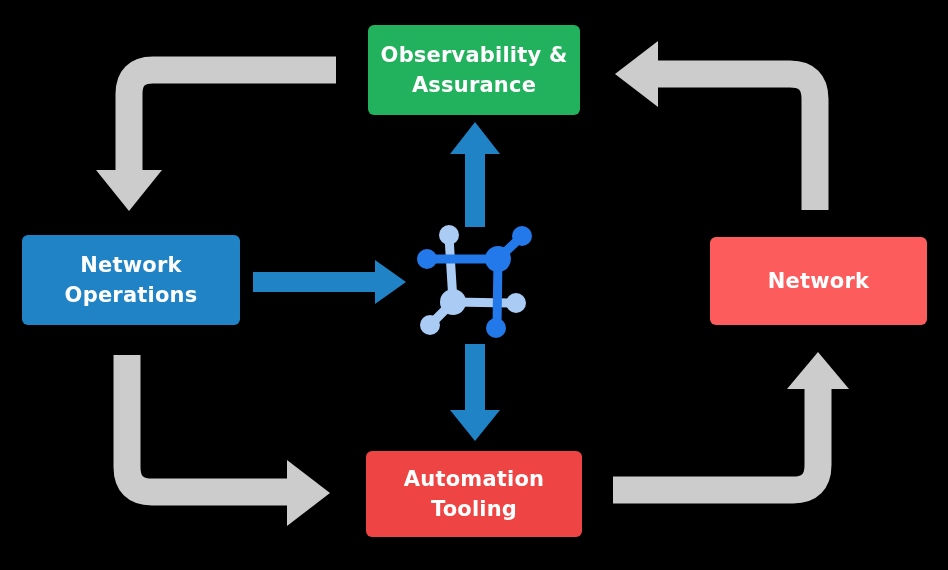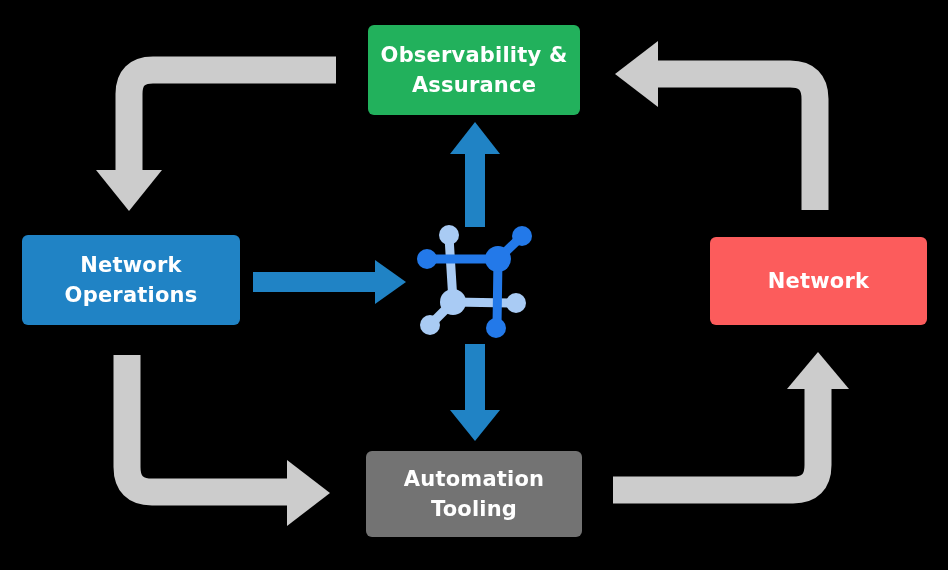--- a/index.html
+++ b/index.html
@@ -85,18 +85,18 @@
 
   <div class="node" id="node-operations" style="background-color: rgb(32, 131, 197);">
     <div>Network</div>
     <div>Operations</div>
   </div>
 
   <div class="node" id="node-infrastructure" style="background-color: rgb(252, 92, 92);">
     <div>Network</div>
   </div>
 
-  <div class="node" id="node-automation" style="background-color: #737373;">
+  <div class="node" id="node-automation" style="background-color: #ef4444;">
     <div>Automation</div>
     <div>Tooling</div>
   </div>
 
 </div>
 
 </body></html>

